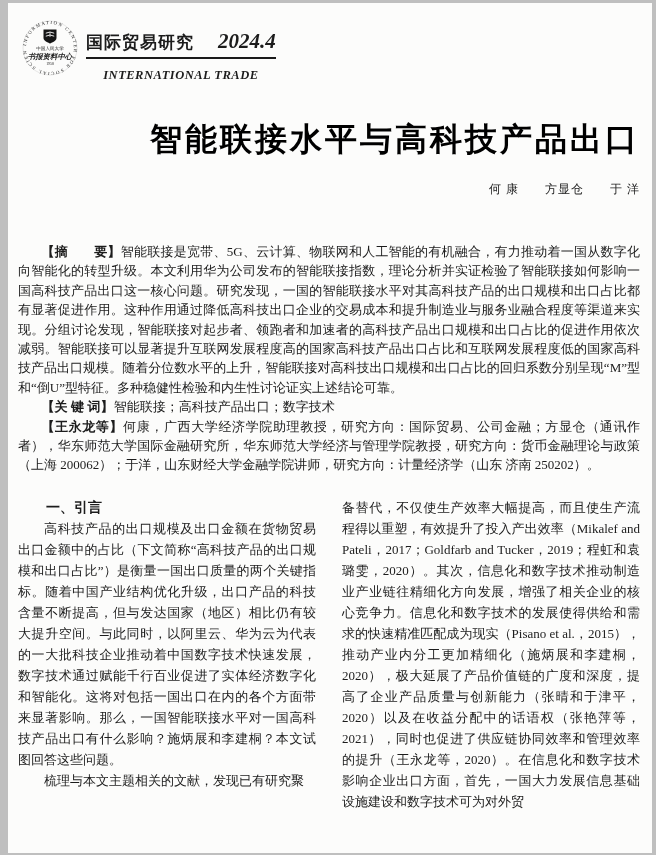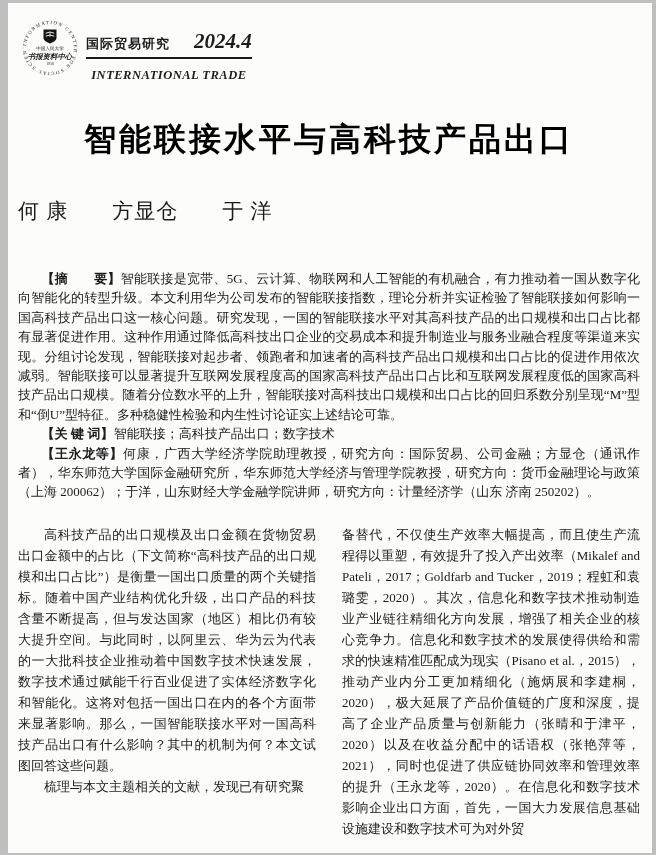--- a/index.html
+++ b/index.html
@@ -21,41 +21,41 @@
   .header { display:flex; align-items:flex-start; margin-top:17px; margin-left:4px; }
   .seal { flex:0 0 auto; width:56px; height:56px; }
   .masthead { margin-left:8px; margin-top:9px; }
   .mast-top {
     display:flex; align-items:baseline;
     border-bottom:2px solid #1a1a1a; padding-bottom:3px;
     width:max-content; min-width:160px;
   }
   .journal-cn {
     font-family:"Liberation Sans","DejaVu Sans",sans-serif;
-    font-weight:bold; font-size:13px; letter-spacing:1px;
+    font-weight:bold; font-size:17px; letter-spacing:1px;
   }
   .issue {
     font-family:"Liberation Serif",serif;
     font-weight:bold; font-style:italic; font-size:21px;
     margin-left:24px;
   }
   .journal-en {
     font-family:"Liberation Serif",serif;
     font-weight:bold; font-style:italic; font-size:12.5px;
     letter-spacing:0.5px; text-align:center; padding-top:9px;
   }
   
   .title {
-    margin:36px 0 0 0; text-align:center;
+    margin:36px 0 0 0; text-align:right;
     font-size:32px; font-weight:bold; letter-spacing:3px;
     line-height:40px; color:#000;
   }
   .authors {
-    margin-top:38px; text-align:left;
-    font-size:21px; letter-spacing:1px;
+    margin-top:22px; text-align:right;
+    font-size:12px; letter-spacing:1px;
   }
   
   .meta { margin-top:44px; }
   .meta p {
     margin:0; text-indent:1.8em;
     font-size:13px; line-height:19.4px;
     text-align:justify;
   }
   .meta-label {
     font-family:"Liberation Sans","DejaVu Sans",sans-serif;
@@ -115,21 +115,22 @@
   <div class="authors">何 康　　方显仓　　于 洋</div>
 
   <section class="meta">
     <p><span class="meta-label">【摘　　要】</span><span>智能联接是宽带、5G、云计算、物联网和人工智能的有机融合，有力推动着一国从数字化向智能化的转型升级。本文利用华为公司发布的智能联接指数，理论分析并实证检验了智能联接如何影响一国高科技产品出口这一核心问题。研究发现，一国的智能联接水平对其高科技产品的出口规模和出口占比都有显著促进作用。这种作用通过降低高科技出口企业的交易成本和提升制造业与服务业融合程度等渠道来实现。分组讨论发现，智能联接对起步者、领跑者和加速者的高科技产品出口规模和出口占比的促进作用依次减弱。智能联接可以显著提升互联网发展程度高的国家高科技产品出口占比和互联网发展程度低的国家高科技产品出口规模。随着分位数水平的上升，智能联接对高科技出口规模和出口占比的回归系数分别呈现“M”型和“倒U”型特征。多种稳健性检验和内生性讨论证实上述结论可靠。</span></p>
     <p><span class="meta-label">【关 键 词】</span><span>智能联接；高科技产品出口；数字技术</span></p>
     <p><span class="meta-label">【王永龙等】</span><span>何康，广西大学经济学院助理教授，研究方向：国际贸易、公司金融；方显仓（通讯作者），华东师范大学国际金融研究所，华东师范大学经济与管理学院教授，研究方向：货币金融理论与政策（上海 200062）；于洋，山东财经大学金融学院讲师，研究方向：计量经济学（山东 济南 250202）。</span></p>
   </section>
 
   <section class="body-cols">
     <div class="col">
-      <p>高科技产品的出口规模及出口金额在货物贸易出口金额中的占比（下文简称“高科技产品的出口规模和出口占比”）是衡量一国出口质量的两个关键指标。随着中国产业结构优化升级，出口产品的科技含量不断提高，但与发达国家（地区）相比仍有较大提升空间。与此同时，以阿里云、华为云为代表的一大批科技企业推动着中国数字技术快速发展，数字技术通过赋能千行百业促进了实体经济数字化和智能化。这将对包括一国出口在内的各个方面带来显著影响。那么，一国智能联接水平对一国高科技产品出口有什么影响？其中的机制为何？本文试图回答这些问题。</p>
+      <h2>一、引言</h2>
+      <p>高科技产品的出口规模及出口金额在货物贸易出口金额中的占比（下文简称“高科技产品的出口规模和出口占比”）是衡量一国出口质量的两个关键指标。随着中国产业结构优化升级，出口产品的科技含量不断提高，但与发达国家（地区）相比仍有较大提升空间。与此同时，以阿里云、华为云为代表的一大批科技企业推动着中国数字技术快速发展，数字技术通过赋能千行百业促进了实体经济数字化和智能化。这将对包括一国出口在内的各个方面带来显著影响。那么，一国智能联接水平对一国高科技产品出口有什么影响？施炳展和李建桐？本文试图回答这些问题。</p>
       <p>梳理与本文主题相关的文献，发现已有研究聚</p>
     </div>
     <div class="col">
       <p class="no-indent">备替代，不仅使生产效率大幅提高，而且使生产流程得以重塑，有效提升了投入产出效率（Mikalef and Pateli，2017；Goldfarb and Tucker，2019；程虹和袁璐雯，2020）。其次，信息化和数字技术推动制造业产业链往精细化方向发展，增强了相关企业的核心竞争力。信息化和数字技术的发展使得供给和需求的快速精准匹配成为现实（Pisano et al.，2015），推动产业内分工更加精细化（施炳展和李建桐，2020），极大延展了产品价值链的广度和深度，提高了企业产品质量与创新能力（张晴和于津平，2020）以及在收益分配中的话语权（张艳萍等，2021），同时也促进了供应链协同效率和管理效率的提升（王永龙等，2020）。在信息化和数字技术影响企业出口方面，首先，一国大力发展信息基础设施建设和数字技术可为对外贸</p>
     </div>
   </section>
 
 </div>
 
 </body></html>

